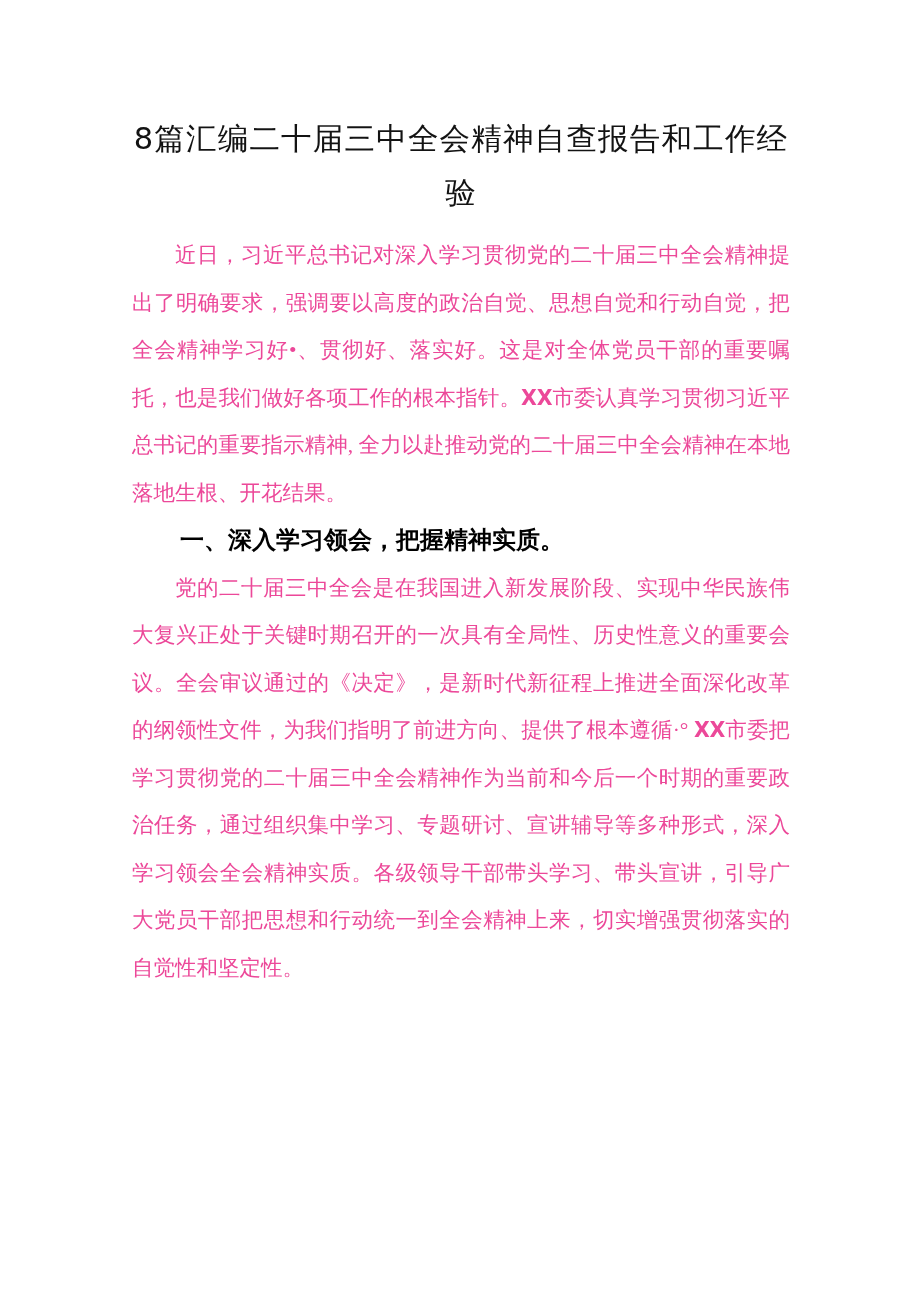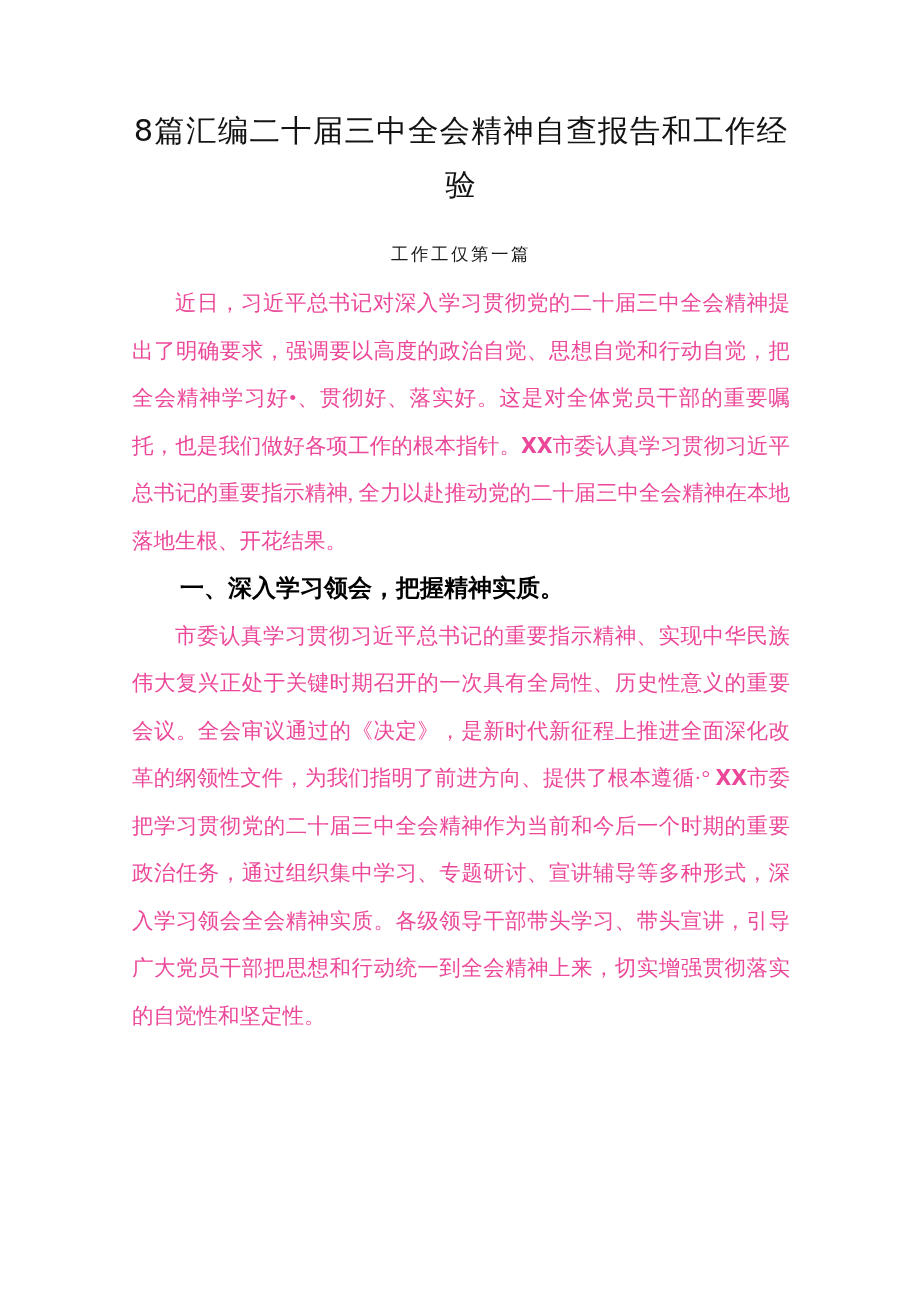--- a/index.html
+++ b/index.html
@@ -16,21 +16,21 @@
     position: relative;
     width: 920px;
     height: 1301px;
     background: #ffffff;
     overflow: hidden;
     box-sizing: border-box;
   }
   .content {
     position: absolute;
     left: 132px;
-    top: 0;
+    top: 8px;
     width: 658px;
   }
 
   
   .doc-title {
     font-family: "DejaVu Sans", "Liberation Sans", sans-serif;
     font-weight: 400;
     font-size: 30.5px;
     line-height: 54px;
     letter-spacing: 1.2px;
@@ -96,30 +96,29 @@
   }
 </style>
 </head>
 <body>
 
 <div class="page">
   <div class="content">
 
     <h1 class="doc-title">8篇汇编二十届三中全会精神自查报告和工作经验</h1>
 
-    <div class="doc-subtitle">工作工仅第一篇</div>
 
     <p class="para first-body">
       <span>近日，习近平总书记对深入学习贯彻党的二十届三中全会精神提出了明确要求，强调要以高度的政治自觉、思想自觉和行动自觉，把全会精神学习好•、贯彻好、落实好。这是对全体党员干部的重要嘱托，也是我们做好各项工作的根本指针。</span><span class="bold-run">XX</span><span>市委认真学习贯彻习近平总书记的重要指示精神, 全力以赴推动党的二十届三中全会精神在本地落地生根、开花结果。</span>
     </p>
 
     <h2 class="section-heading">一、深入学习领会，把握精神实质。</h2>
 
     <p class="para">
-      <span>市委认真学习贯彻习近平总书记的重要指示精神、实现中华民族伟大复兴正处于关键时期召开的一次具有全局性、历史性意义的重要会议。全会审议通过的《决定》，是新时代新征程上推进全面深化改革的纲领性文件，为我们指明了前进方向、提供了根本遵循·° </span><span class="bold-run">XX</span><span>市委把学习贯彻党的二十届三中全会精神作为当前和今后一个时期的重要政治任务，通过组织集中学习、专题研讨、宣讲辅导等多种形式，深入学习领会全会精神实质。各级领导干部带头学习、带头宣讲，引导广大党员干部把思想和行动统一到全会精神上来，切实增强贯彻落实的自觉性和坚定性。</span>
+      <span>党的二十届三中全会是在我国进入新发展阶段、实现中华民族伟大复兴正处于关键时期召开的一次具有全局性、历史性意义的重要会议。全会审议通过的《决定》，是新时代新征程上推进全面深化改革的纲领性文件，为我们指明了前进方向、提供了根本遵循·° </span><span class="bold-run">XX</span><span>市委把学习贯彻党的二十届三中全会精神作为当前和今后一个时期的重要政治任务，通过组织集中学习、专题研讨、宣讲辅导等多种形式，深入学习领会全会精神实质。各级领导干部带头学习、带头宣讲，引导广大党员干部把思想和行动统一到全会精神上来，切实增强贯彻落实的自觉性和坚定性。</span>
     </p>
 
     <div class="gap-before-h2"></div>
 
 
     <div class="gap-after-h2"></div>
 
 
   </div>
 </div>

